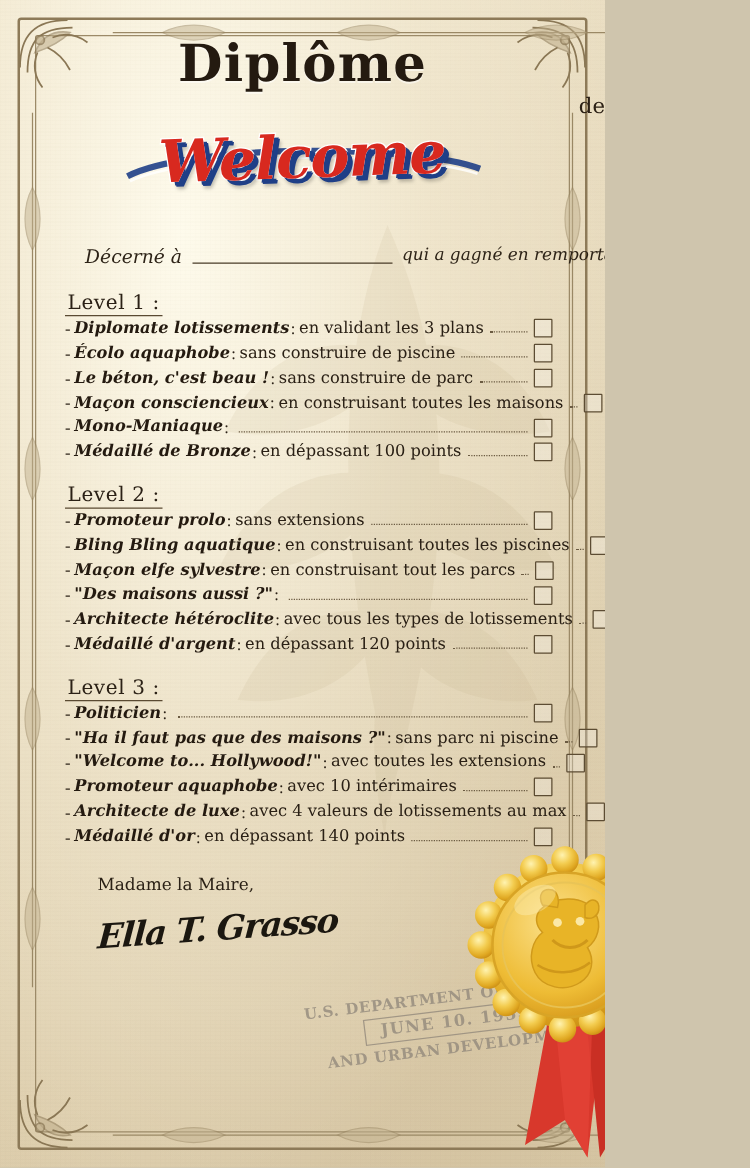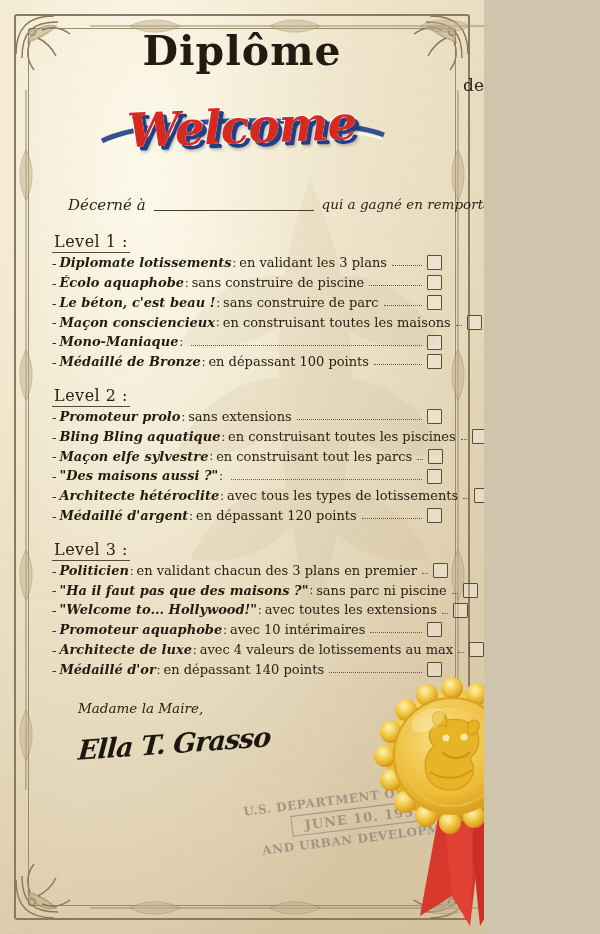--- a/index.html
+++ b/index.html
@@ -215,21 +215,20 @@
   
   #sign-block {
     position: absolute;
     left: 78px;
     top: 700px;
   }
   #sign-title {
     font-family: "DejaVu Serif", serif;
     font-size: 13.5px;
     color: #2a2015;
-    font-style: italic;
   }
   #sign-name {
     font-family: "DejaVu Serif", serif;
     font-style: italic;
     font-weight: 700;
     font-size: 27px;
     color: #1b1710;
     margin-top: 12px;
     transform: rotate(-4deg) skewX(-8deg);
     letter-spacing: -1px;
@@ -496,21 +495,20 @@
         <span class="checkbox"></span>
       </div>
     </div>
 
     <div class="level-block">
       <div class="level-title">Level 3 :</div>
       <div class="award-row">
         <span class="dash">-</span>
         <span class="award-name">Politicien</span>
         <span class="sep">:</span>
-        <span class="award-desc">en validant chacun des 3 plans en premier</span>
         <span class="dots"></span>
         <span class="checkbox"></span>
       </div>
       <div class="award-row">
         <span class="dash">-</span>
         <span class="award-name">"Ha il faut pas que des maisons ?"</span>
         <span class="sep">:</span>
         <span class="award-desc">sans parc ni piscine</span>
         <span class="dots"></span>
         <span class="checkbox"></span>

